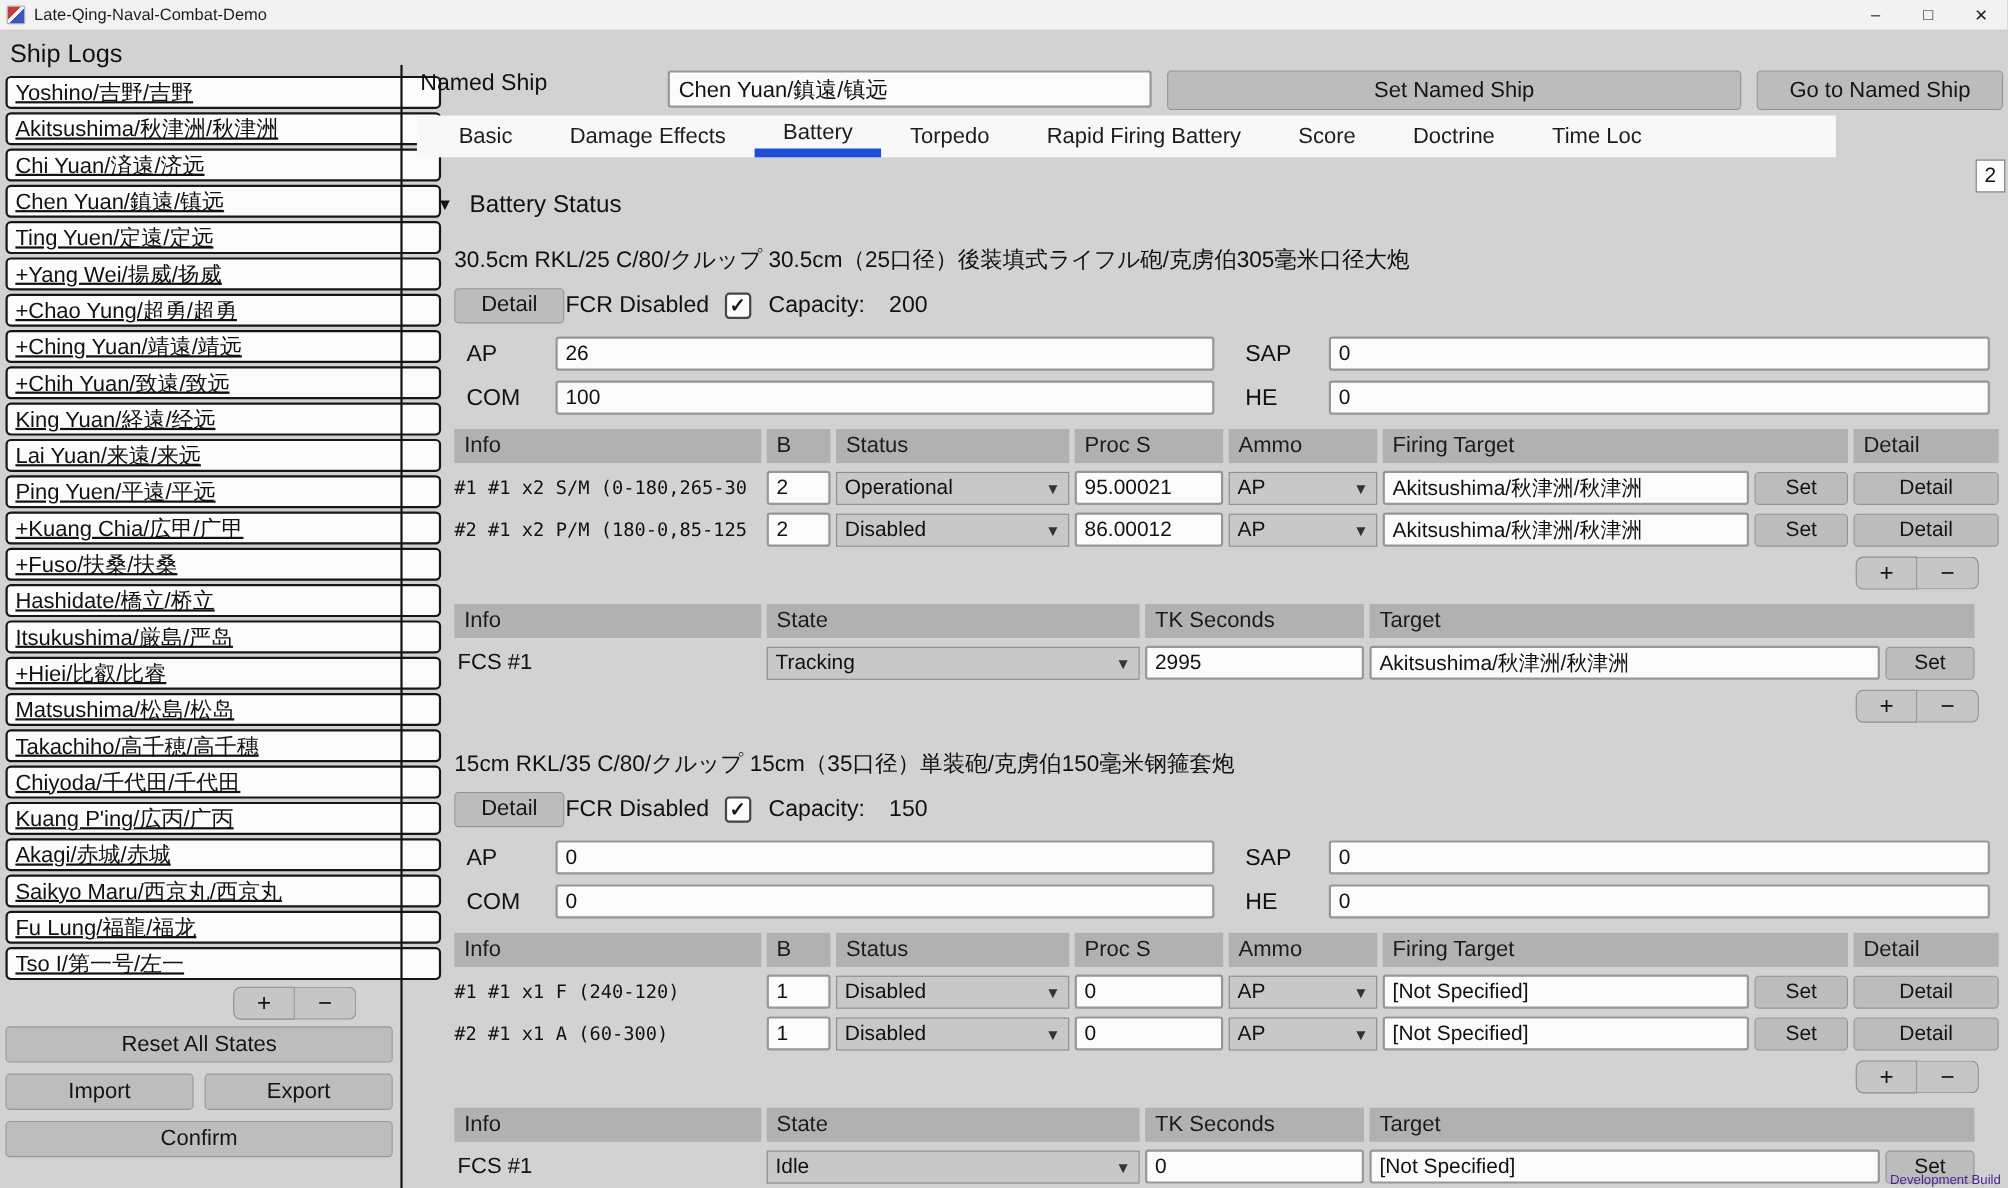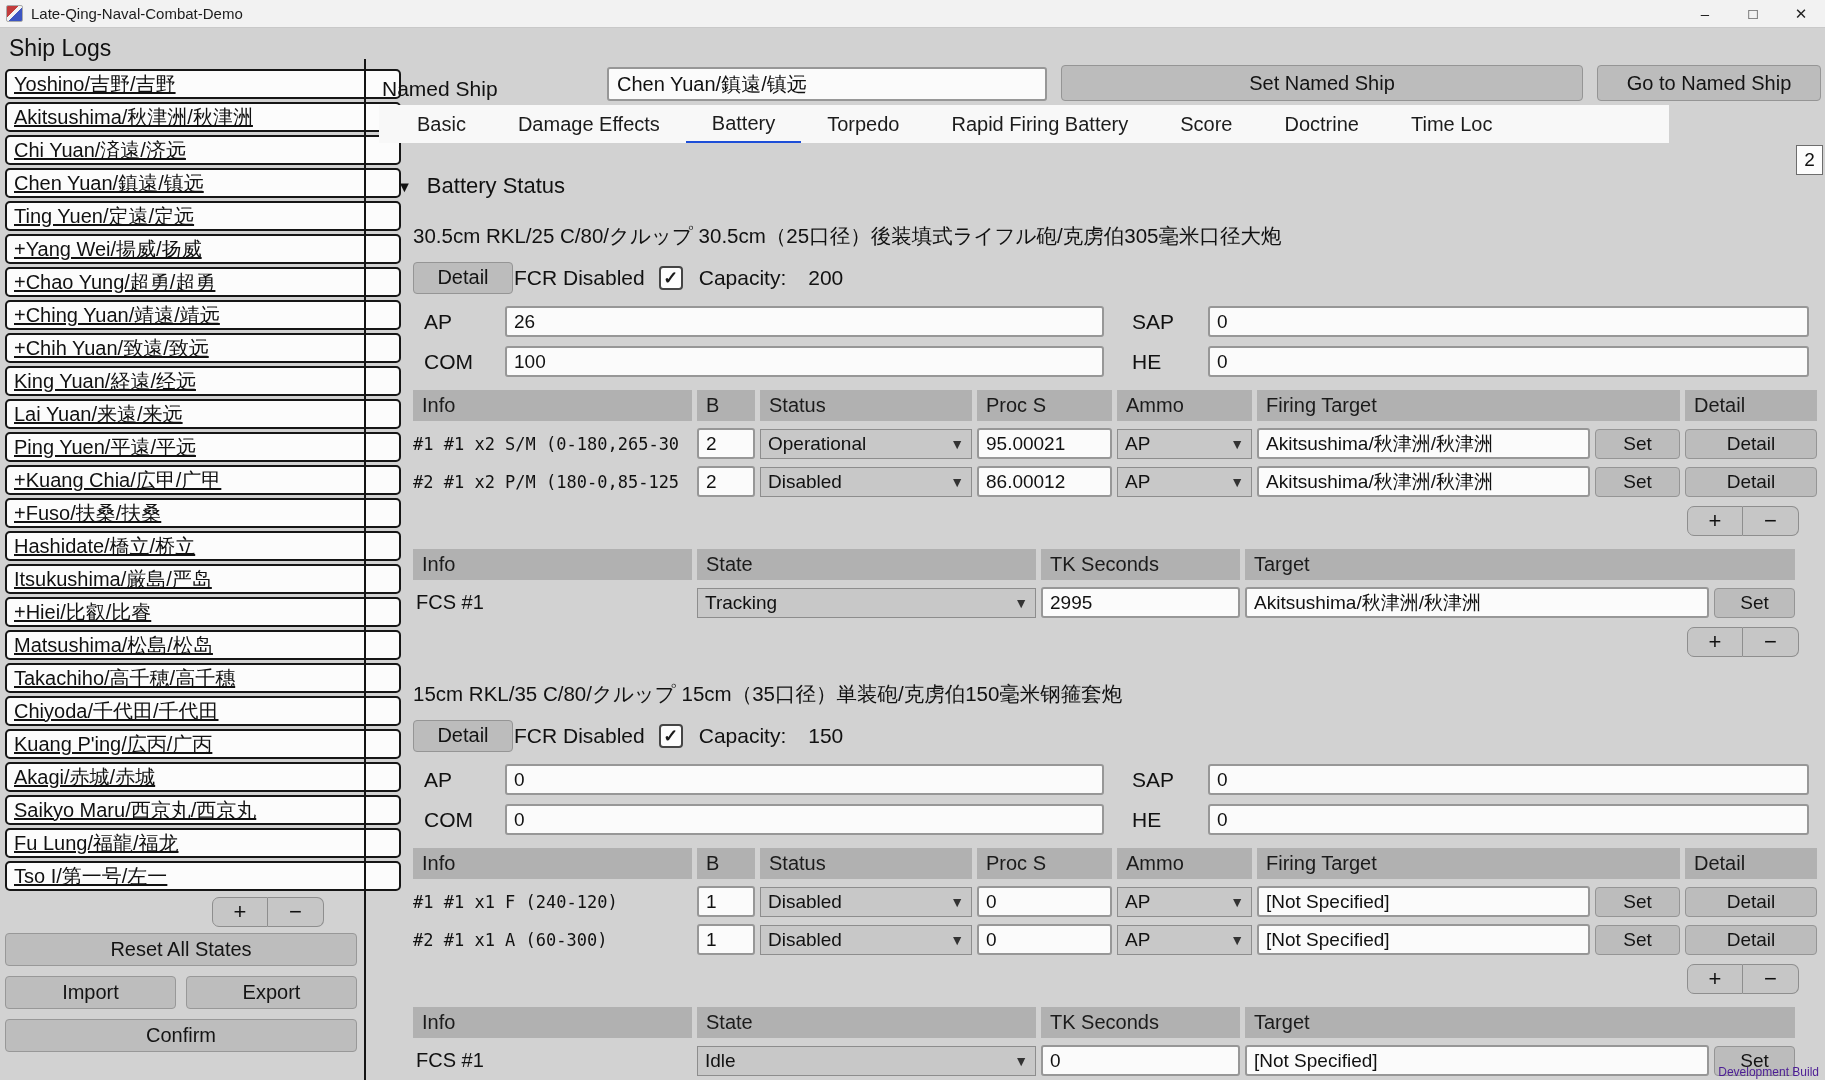--- a/index.html
+++ b/index.html
@@ -32,33 +32,33 @@
     border:1px solid #8e8e8e;color:#111;font-family:inherit}
   .pm-btn.first{border-radius:7px 0 0 7px}
   .pm-btn.last{border-radius:0 7px 7px 0;border-left:none}
   .side-btn{display:block;width:352px;height:33px;background:#bdbdbd;border:1px solid #989898;
     border-radius:4px;font-size:20px;color:#141414;margin:5px 0;font-family:inherit}
   .side-row{display:flex;gap:10px;width:352px}
   .side-row .side-btn{flex:1;width:auto}
   .divider{width:2px;background:#141414;margin-top:31px;flex:none}
   
   .main{flex:1;position:relative;padding:0 8px 0 13px}
-  .named-row{display:flex;align-items:flex-end;margin-top:36px;height:37px}
+  .named-row{display:flex;align-items:flex-start;margin-top:36px;height:37px}
   .named-label{font-size:21px;width:228px;padding-left:3px}
   .text-input{background:#fbfbfb;border:2px solid #979797;border-radius:3px;
     font-size:20px;padding:0 8px;height:34px;font-family:inherit;color:#111}
   .named-input{width:440px;margin-right:14px}
   .btn{background:#bcbcbc;border:1px solid #959595;border-radius:4px;font-size:20px;
     color:#141414;font-family:inherit}
   .set-named{flex:1;height:36px;margin-right:14px}
   .goto-named{width:224px;height:36px}
   .tab-bar{display:flex;align-items:stretch;height:38px;background:#f8f8f8;
     width:1290px;margin-top:4px;padding-left:12px}
   .tab{display:flex;align-items:center;padding:0 26px;font-size:20px;color:#1c1c1c;cursor:default}
-  .tab.selected{border-bottom:2px solid #1d4ed8}
+  .tab.selected{border-bottom:8px solid #1d4ed8}
   .badge{position:absolute;top:117px;right:6px;width:27px;height:30px;background:#fdfdfd;
     border:1px solid #6d6d6d;display:flex;align-items:center;justify-content:center;font-size:19px}
   .section-row{display:flex;align-items:center;gap:15px;margin:30px 0 0 18px;font-size:22px}
   .tri{font-size:15px}
   
   .battery{margin-left:34px;width:1408px}
   .bat-name{font-size:20.5px;margin-top:23px;white-space:nowrap}
   .fcr-row{display:flex;align-items:center;margin-top:11px;height:33px}
   .detail-btn{width:100px;height:32px}
   .fcr-label{font-size:21px;margin-left:1px}

